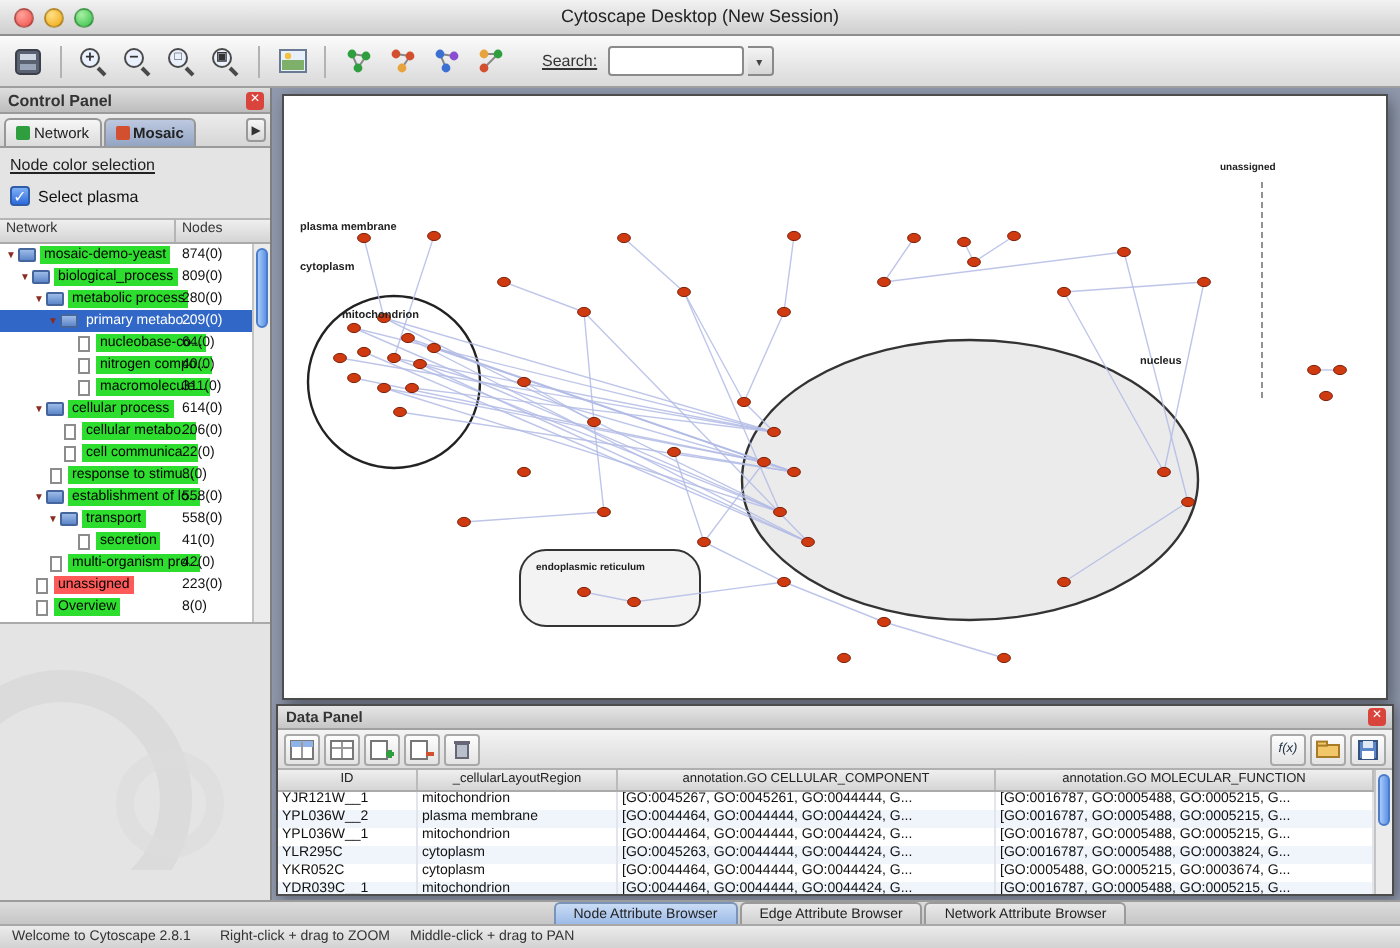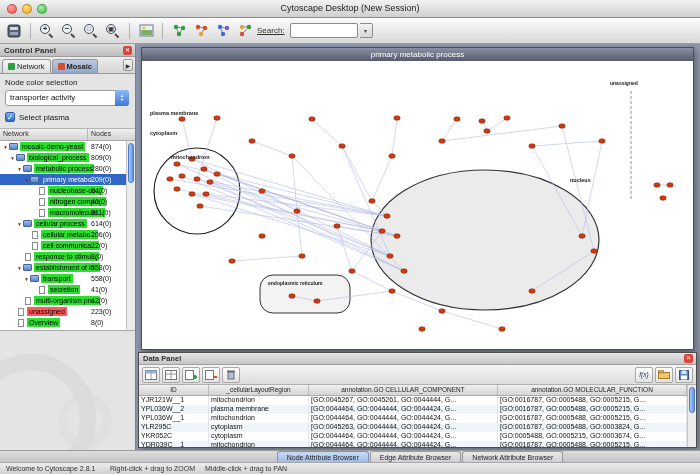--- a/index.html
+++ b/index.html
@@ -22,21 +22,21 @@
   .tbtn{width:20px;height:20px;border:none;background:transparent;display:flex;
     align-items:center;justify-content:center;padding:0;}
   .tsep{width:1px;height:16px;background:#b3b3b3;margin:0 4px;}
   .mag{position:relative;width:14px;height:14px;}
   .mag .lens{position:absolute;left:0;top:0;width:10px;height:10px;border:1.4px solid #4a4a4a;
     border-radius:50%;background:#eaf1fd;}
   .mag .handle{position:absolute;left:9px;top:9px;width:5px;height:2px;background:#4a4a4a;
     transform:rotate(45deg);transform-origin:0 50%;}
   .mag .sign{position:absolute;left:0;top:0;width:10px;height:10px;font-size:8px;line-height:10px;
     text-align:center;color:#333;font-weight:bold;}
-  .search-label{font-size:8px;color:#333;margin-left:0;margin-right:3px;text-decoration:underline;}
+  .search-label{font-size:8px;color:#333;margin-left:14px;margin-right:3px;text-decoration:underline;}
   .search-input{width:68px;height:15px;font-size:8px;border:1px solid #8a8a8a;border-radius:2px;
     background:#fff;padding:0 3px;}
   .search-drop{width:13px;height:15px;border:1px solid #8a8a8a;border-left:none;border-radius:0 2px 2px 0;
     background:linear-gradient(#f4f4f4,#d6d6d6);font-size:6px;color:#444;padding:0;}
 
   
   .control-panel{position:absolute;left:0;top:44px;width:136px;height:406px;background:#e4e4e4;
     border-right:1px solid #7f7f7f;}
   .cp-header{height:13px;background:linear-gradient(#dedede,#bdbdbd);border-bottom:1px solid #9a9a9a;
     font-size:8px;font-weight:bold;color:#333;padding:2px 4px 0;position:relative;}
@@ -45,21 +45,21 @@
   .cp-tabs{height:17px;display:flex;align-items:flex-end;gap:1px;padding:2px 2px 0;
     background:linear-gradient(#ececec,#d6d6d6);border-bottom:1px solid #9a9a9a;position:relative;}
   .cp-tab{height:14px;padding:0 5px;font-size:7.5px;display:flex;align-items:center;gap:2px;
     border:1px solid #979797;border-bottom:none;border-radius:3px 3px 0 0;
     background:linear-gradient(#f6f6f6,#dcdcdc);color:#222;}
   .cp-tab.selected{background:linear-gradient(#bdc9e0,#93a5c4);font-weight:bold;}
   .tab-ico{width:7px;height:7px;border-radius:1px;}
   .tab-scroll{position:absolute;right:2px;bottom:2px;width:10px;height:12px;font-size:6px;color:#333;
     border:1px solid #999;border-radius:2px;background:linear-gradient(#f6f6f6,#d8d8d8);padding:0;}
   .ncs{padding:4px 5px 6px;border-bottom:1px solid #b5b5b5;}
-  .ncs-label{font-size:8px;color:#222;margin-bottom:3px;}
+  .ncs-label{font-size:8px;color:#222;margin-bottom:3px;text-decoration:underline;}
   .combo{width:124px;height:16px;background:#fff;border:1px solid #9a9a9a;border-radius:3px;
     position:relative;font-size:8px;line-height:14px;padding:0 4px;color:#111;}
   .combo-btn{position:absolute;right:-1px;top:-1px;width:14px;height:16px;border:none;padding:0;
     background:linear-gradient(#8fb8f7,#3c78dd);border-radius:0 3px 3px 0;color:#fff;font-size:4px;
     display:flex;flex-direction:column;align-items:center;justify-content:center;line-height:4px;}
   .checkrow{display:flex;align-items:center;gap:4px;margin-top:6px;}
   .checkbox{width:10px;height:10px;border-radius:2px;border:1px solid #2f5da8;padding:0;
     background:linear-gradient(#7fb0f6,#2e6bdb);color:#fff;font-size:8px;line-height:9px;text-align:center;}
   .check-label{font-size:8px;color:#111;}
   .tree-header{display:flex;height:12px;border-bottom:1px solid #aaa;
@@ -245,27 +245,20 @@
       <span>Network</span>
     </div>
     <div class="cp-tab selected">
       <span class="tab-ico" style="background:#d24f2f;"></span>
       <span>Mosaic</span>
     </div>
     <button class="tab-scroll">▶</button>
   </div>
   <div class="ncs">
     <div class="ncs-label">Node color selection</div>
-    <div class="combo">
-      <span>transporter activity</span>
-      <button class="combo-btn">
-        <span>▲</span>
-        <span>▼</span>
-      </button>
-    </div>
     <div class="checkrow">
       <button class="checkbox">✓</button>
       <span class="check-label">Select plasma</span>
     </div>
   </div>
   <div class="tree-header">
     <div class="th-network">Network</div>
     <div class="th-nodes">Nodes</div>
   </div>
   <div class="tree">
@@ -379,21 +372,20 @@
   </div>
   <div class="cp-bottom">
     <div class="watermark"></div>
     <div class="watermark2"></div>
   </div>
 </div>
 
 <div class="desktop">
 
   <div class="net-frame">
-    <div class="net-title">primary metabolic process</div>
     <div class="net-canvas">
       <svg width="551" height="288" viewBox="0 0 551 288">
           <ellipse cx="343" cy="179" rx="114" ry="70" fill="#ebebeb" stroke="#333" stroke-width="1.2"></ellipse>
           <rect x="118" y="214" width="90" height="38" rx="13" fill="#f3f3f3" stroke="#333" stroke-width="1"></rect>
           <circle cx="55" cy="130" r="43" fill="none" stroke="#222" stroke-width="1.2"></circle>
           <line x1="489" y1="30" x2="489" y2="138" stroke="#777" stroke-width="0.8" stroke-dasharray="3,2"></line>
           <line x1="50" y1="98" x2="245" y2="155" stroke="#b3bce6" stroke-width="0.7" opacity="0.85"></line>
           <line x1="62" y1="108" x2="255" y2="175" stroke="#b3bce6" stroke-width="0.7" opacity="0.85"></line>
           <line x1="55" y1="118" x2="248" y2="195" stroke="#b3bce6" stroke-width="0.7" opacity="0.85"></line>
           <line x1="68" y1="121" x2="262" y2="210" stroke="#b3bce6" stroke-width="0.7" opacity="0.85"></line>

